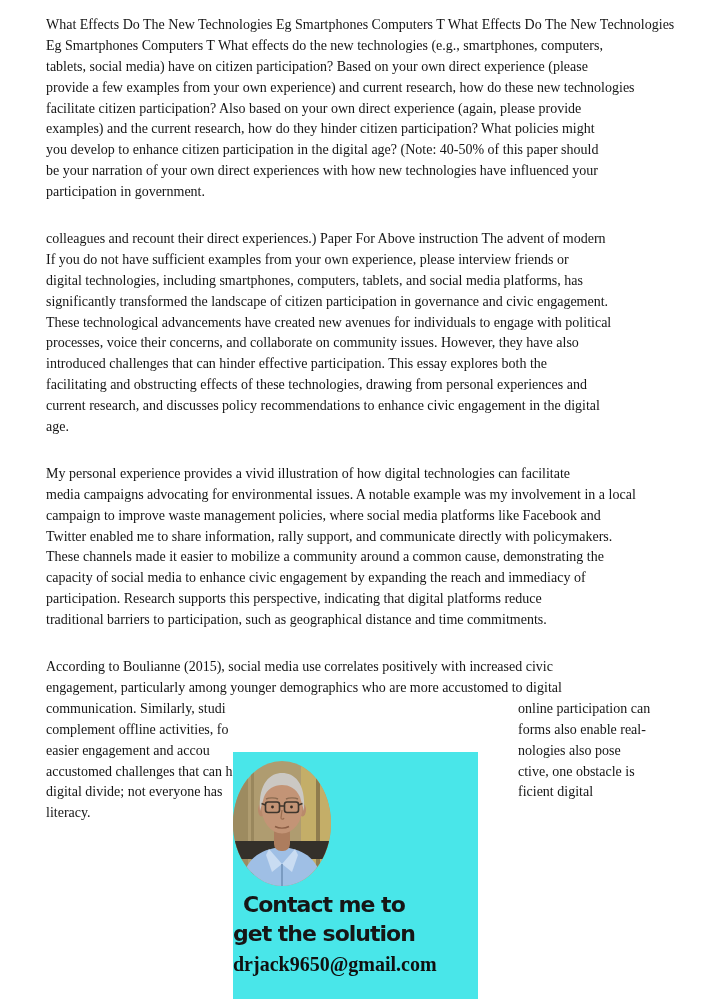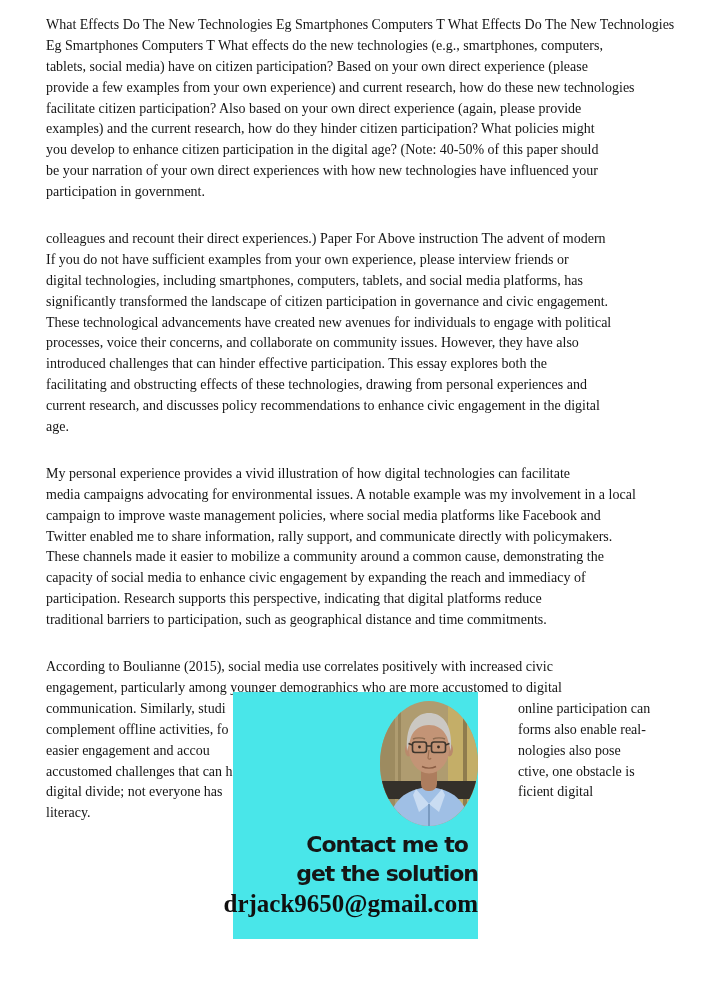--- a/index.html
+++ b/index.html
@@ -9,33 +9,33 @@
   }
   .page{position:absolute;inset:0;background:#ffffff;overflow:hidden;}
   .doc{
     position:absolute;left:46px;top:15px;width:650px;
     font-size:14px;line-height:20.9px;color:#141414;
   }
   .para{margin:0 0 26px 0;}
   .line{white-space:nowrap;position:relative;height:20.9px;}
   .rfrag{position:absolute;left:432px;top:0;margin-left:40px;}
   .overlay{
-    position:absolute;left:233px;top:692px;width:245px;height:247px;
-    background:#49E6E9;display:flex;flex-direction:column;align-items:flex-end;
+    position:absolute;left:233px;top:752px;width:245px;height:247px;
+    background:#49E6E9;display:flex;flex-direction:column;align-items:flex-start;
   }
   .photo{margin-top:9px;width:98px;height:125px;display:block;}
   .contact-heading{
     margin-top:4px;text-align:center;color:#161616;
     font-family:"DejaVu Sans","Liberation Sans",sans-serif;
     font-weight:bold;font-size:22px;line-height:29px;letter-spacing:-1px;
   }
   .contact-email{
     margin-top:3px;text-align:center;color:#101010;
     font-family:"Liberation Serif","DejaVu Serif",serif;
-    font-weight:bold;font-size:25px;line-height:26px;
+    font-weight:bold;font-size:20px;line-height:26px;
   }
 </style>
 </head>
 <body>
 
 <div class="page">
 
   <div class="doc">
 
     <div class="para">

